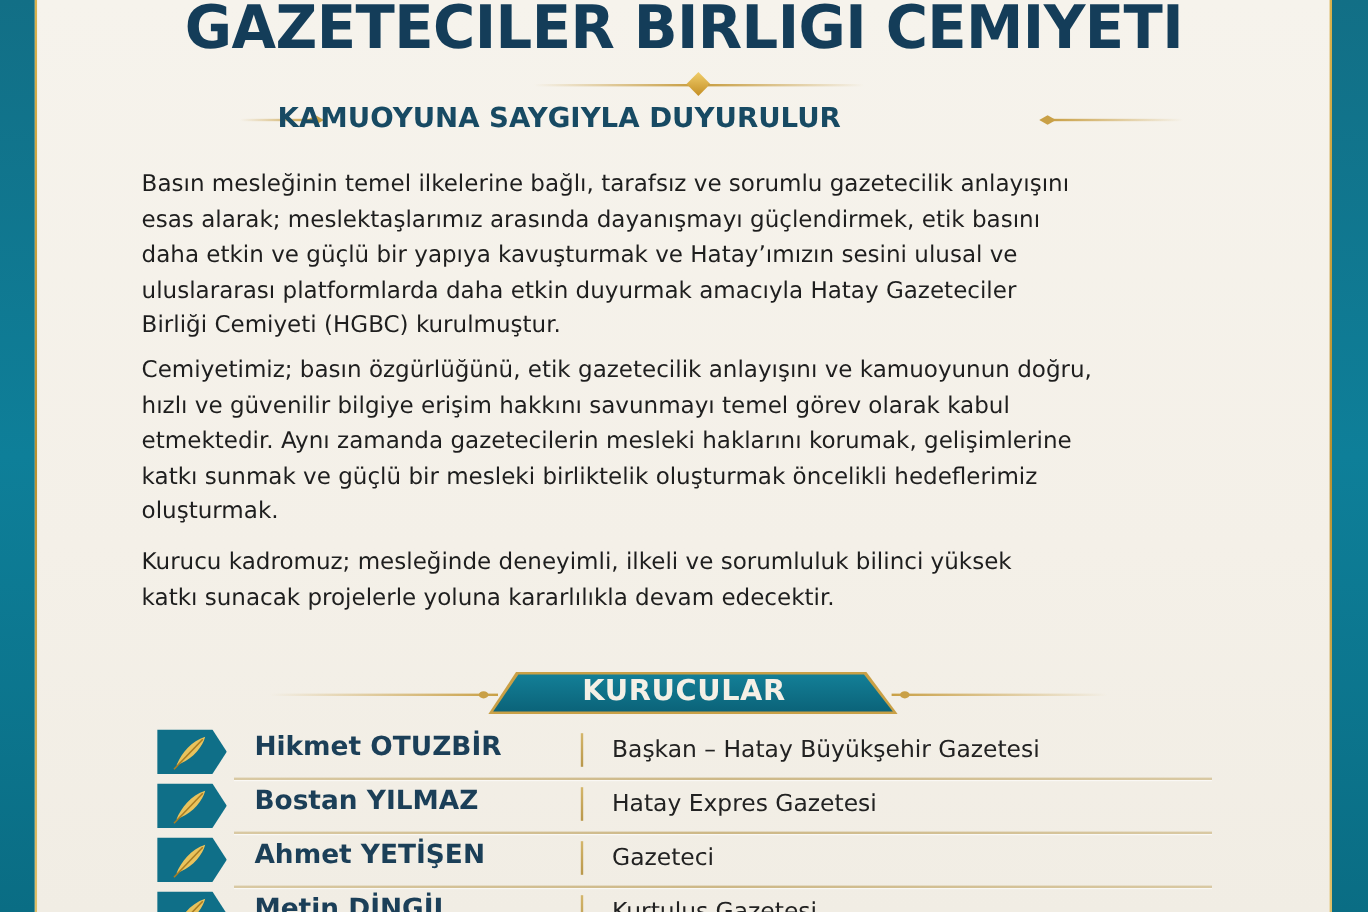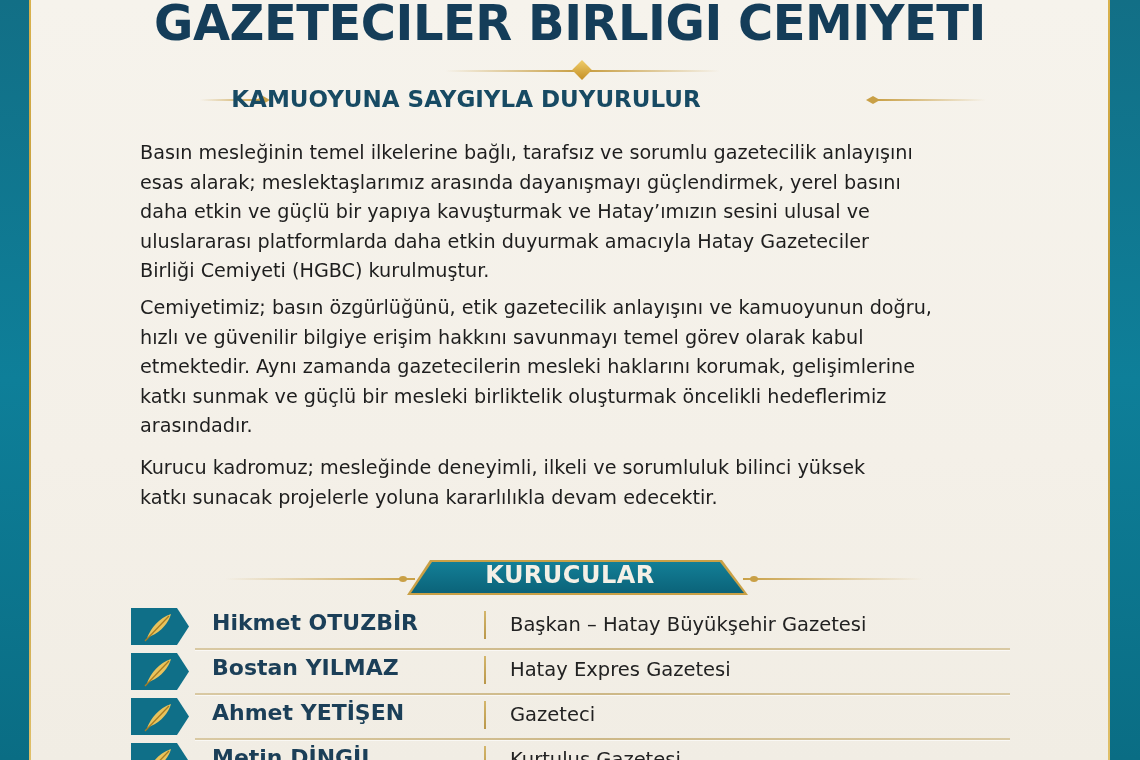--- a/index.html
+++ b/index.html
@@ -54,21 +54,21 @@
       text-align: center;
       font-weight: bold;
       font-size: 23px;
       color: #174a63;
       white-space: nowrap;
     }
     .spear-l { position: absolute; left: 200px; top: 9px; width: 70px; height: 14px; }
     .spear-r { position: absolute; left: 866px; top: 9px; width: 120px; height: 14px; }
 
     .body-text {
-      position: absolute; left: 140px; width: 880px;
+      position: absolute; left: 118px; width: 880px;
       font-size: 19.2px; line-height: 29.5px;
       color: #1e1e1e;
     }
     .para1 { top: 138px; }
     .para2 { top: 293px; }
     .para3 { top: 453px; }
     .line { display: block; white-space: nowrap; }
 
     .banner-row { position: absolute; top: 555px; left: 0; width: 980px; height: 45px; }
     .banner-svg { position: absolute; left: 195px; top: 0; }
@@ -141,32 +141,32 @@
         <stop offset="1" stop-color="#c9a046" stop-opacity="0"></stop>
       </linearGradient>
     </defs>
     <path d="M0 7 L7 3 L14 7 L7 11 Z" fill="#c9a046"></path>
     <rect x="10" y="6" width="110" height="2" fill="url(#gr)"></rect>
   </svg>
 </div>
 
 <div class="body-text para1">
   <span class="line">Basın mesleğinin temel ilkelerine bağlı, tarafsız ve sorumlu gazetecilik anlayışını</span>
-  <span class="line">esas alarak; meslektaşlarımız arasında dayanışmayı güçlendirmek, yerel basını</span>
+  <span class="line">esas alarak; meslektaşlarımız arasında dayanışmayı güçlendirmek, etik basını</span>
   <span class="line">daha etkin ve güçlü bir yapıya kavuşturmak ve Hatay’ımızın sesini ulusal ve</span>
   <span class="line">uluslararası platformlarda daha etkin duyurmak amacıyla Hatay Gazeteciler</span>
   <span class="line">Birliği Cemiyeti (HGBC) kurulmuştur.</span>
 </div>
 
 <div class="body-text para2">
   <span class="line">Cemiyetimiz; basın özgürlüğünü, etik gazetecilik anlayışını ve kamuoyunun doğru,</span>
   <span class="line">hızlı ve güvenilir bilgiye erişim hakkını savunmayı temel görev olarak kabul</span>
   <span class="line">etmektedir. Aynı zamanda gazetecilerin mesleki haklarını korumak, gelişimlerine</span>
   <span class="line">katkı sunmak ve güçlü bir mesleki birliktelik oluşturmak öncelikli hedeflerimiz</span>
-  <span class="line">arasındadır.</span>
+  <span class="line">oluşturmak.</span>
 </div>
 
 <div class="body-text para3">
   <span class="line">Kurucu kadromuz; mesleğinde deneyimli, ilkeli ve sorumluluk bilinci yüksek</span>
   <span class="line">katkı sunacak projelerle yoluna kararlılıkla devam edecektir.</span>
 </div>
 
 <div class="banner-row">
   <svg class="banner-svg" width="760" height="45" viewBox="0 0 760 45">
     <defs>

